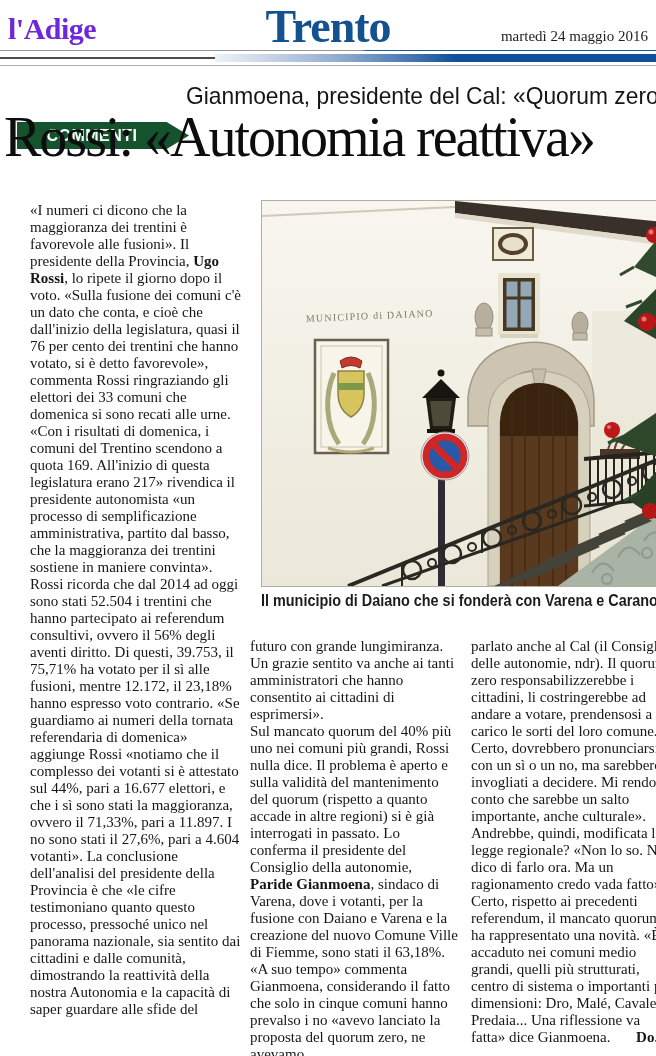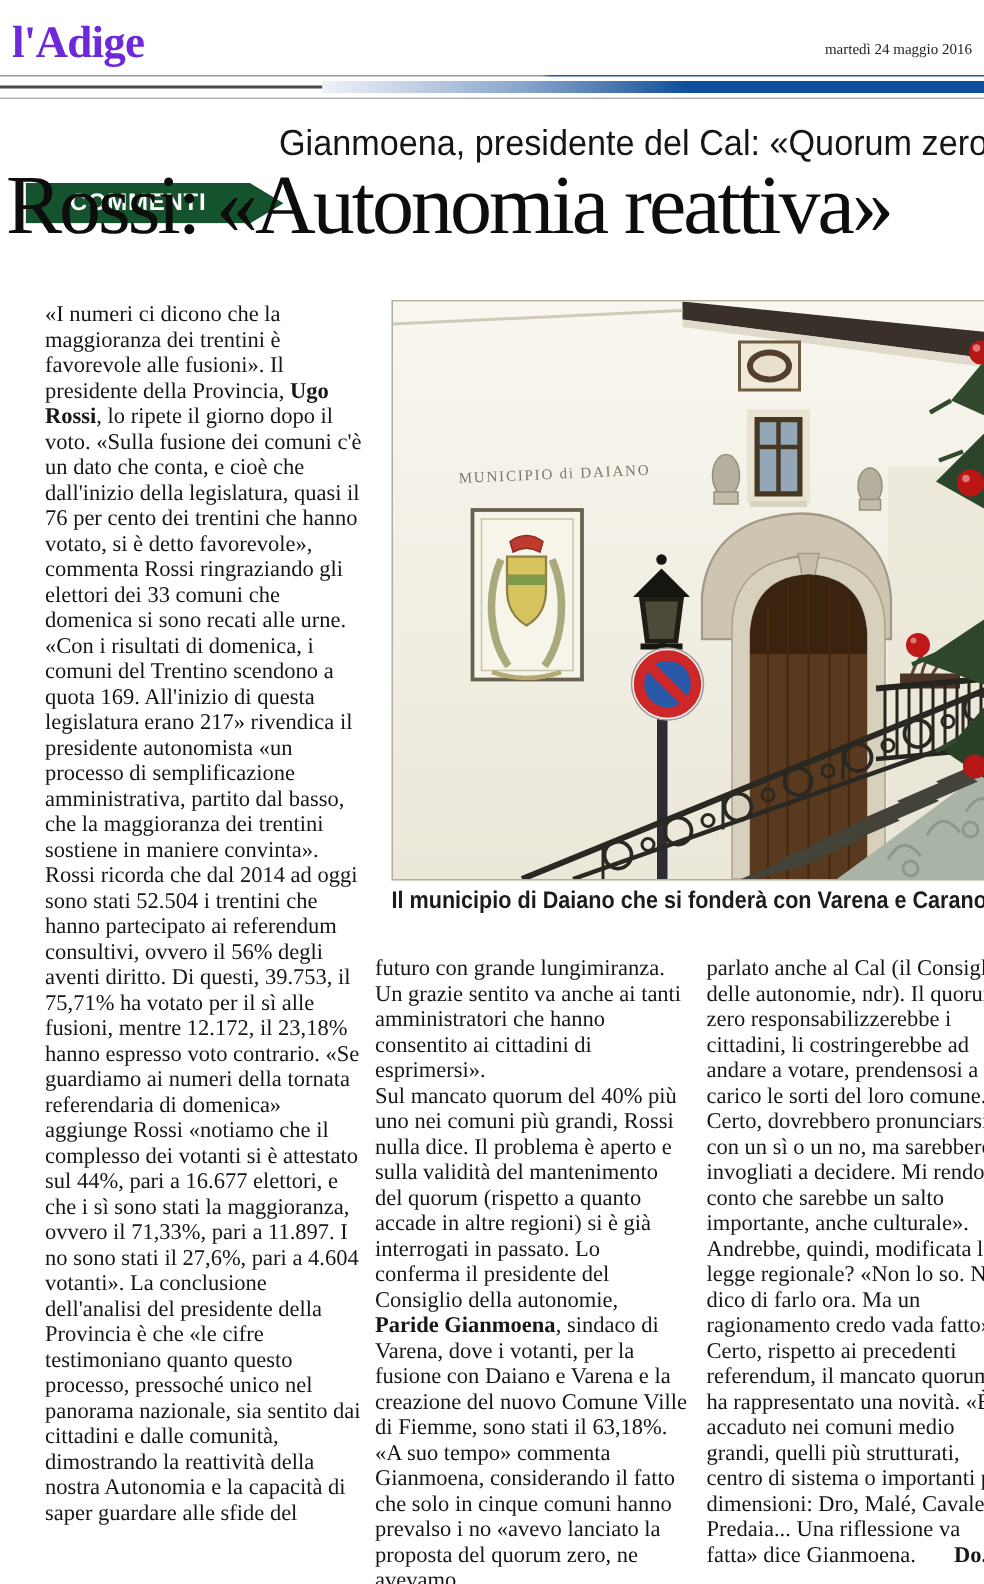--- a/index.html
+++ b/index.html
@@ -4,21 +4,21 @@
 <style>
   html,body{margin:0;padding:0;background:#fff;}
   .page{position:relative;width:656px;height:1056px;background:#fff;overflow:hidden;
         font-family:"Liberation Serif",serif;color:#161616;}
   
   .masthead{position:absolute;top:0;left:0;right:0;height:68px;}
   .edition{position:absolute;left:8px;top:12px;font-size:30px;font-weight:bold;color:#6d28d9;
            letter-spacing:-.5px;}
   .section{position:absolute;left:0;right:0;top:0px;text-align:center;font-size:46px;
            font-weight:bold;color:#14518f;letter-spacing:-1px;}
-  .date{position:absolute;right:8px;top:28px;font-size:10px;color:#222;}
+  .date{position:absolute;right:8px;top:28px;font-size:15px;color:#222;}
   .rules{position:absolute;top:50px;left:0;right:0;}
   .rule1{height:1px;background:linear-gradient(to right,#979797 0 55%,#1d5a9b 56% 100%);}
   .barrow{position:relative;height:8px;margin-top:3px;}
   .barrow .darkline{position:absolute;left:0;width:215px;top:3px;height:2px;background:#4c4c4c;}
   .barrow .bluebar{position:absolute;left:215px;right:0;top:0;height:8px;
      background:linear-gradient(to right,#eef2f8 0%,#c2cfe4 14%,#8aa6cc 30%,#4a77b0 44%,#0f4f9c 55%,#0f4f9c 100%);}
   .rule2{height:1px;background:#b0b0b0;margin-top:3px;}
   
   .kicker-badge{position:absolute;left:17px;top:81px;width:172px;height:27px;background:#14532d;
      clip-path:polygon(0 0,87% 0,100% 50%,87% 100%,0 100%);margin-top:41px;}
@@ -45,20 +45,21 @@
      font-size:16px;font-weight:bold;color:#1c1c1c;transform:scaleX(.9);transform-origin:left top;
      white-space:nowrap;}
 </style>
 </head>
 <body>
 
 <div class="page">
 
   <div class="masthead">
     <div class="edition">l'Adige</div>
+    <div class="section">Trento</div>
     <div class="date">martedì 24 maggio 2016</div>
     <div class="rules">
       <div class="rule1"></div>
       <div class="barrow">
         <div class="darkline"></div>
         <div class="bluebar"></div>
       </div>
       <div class="rule2"></div>
     </div>
   </div>

